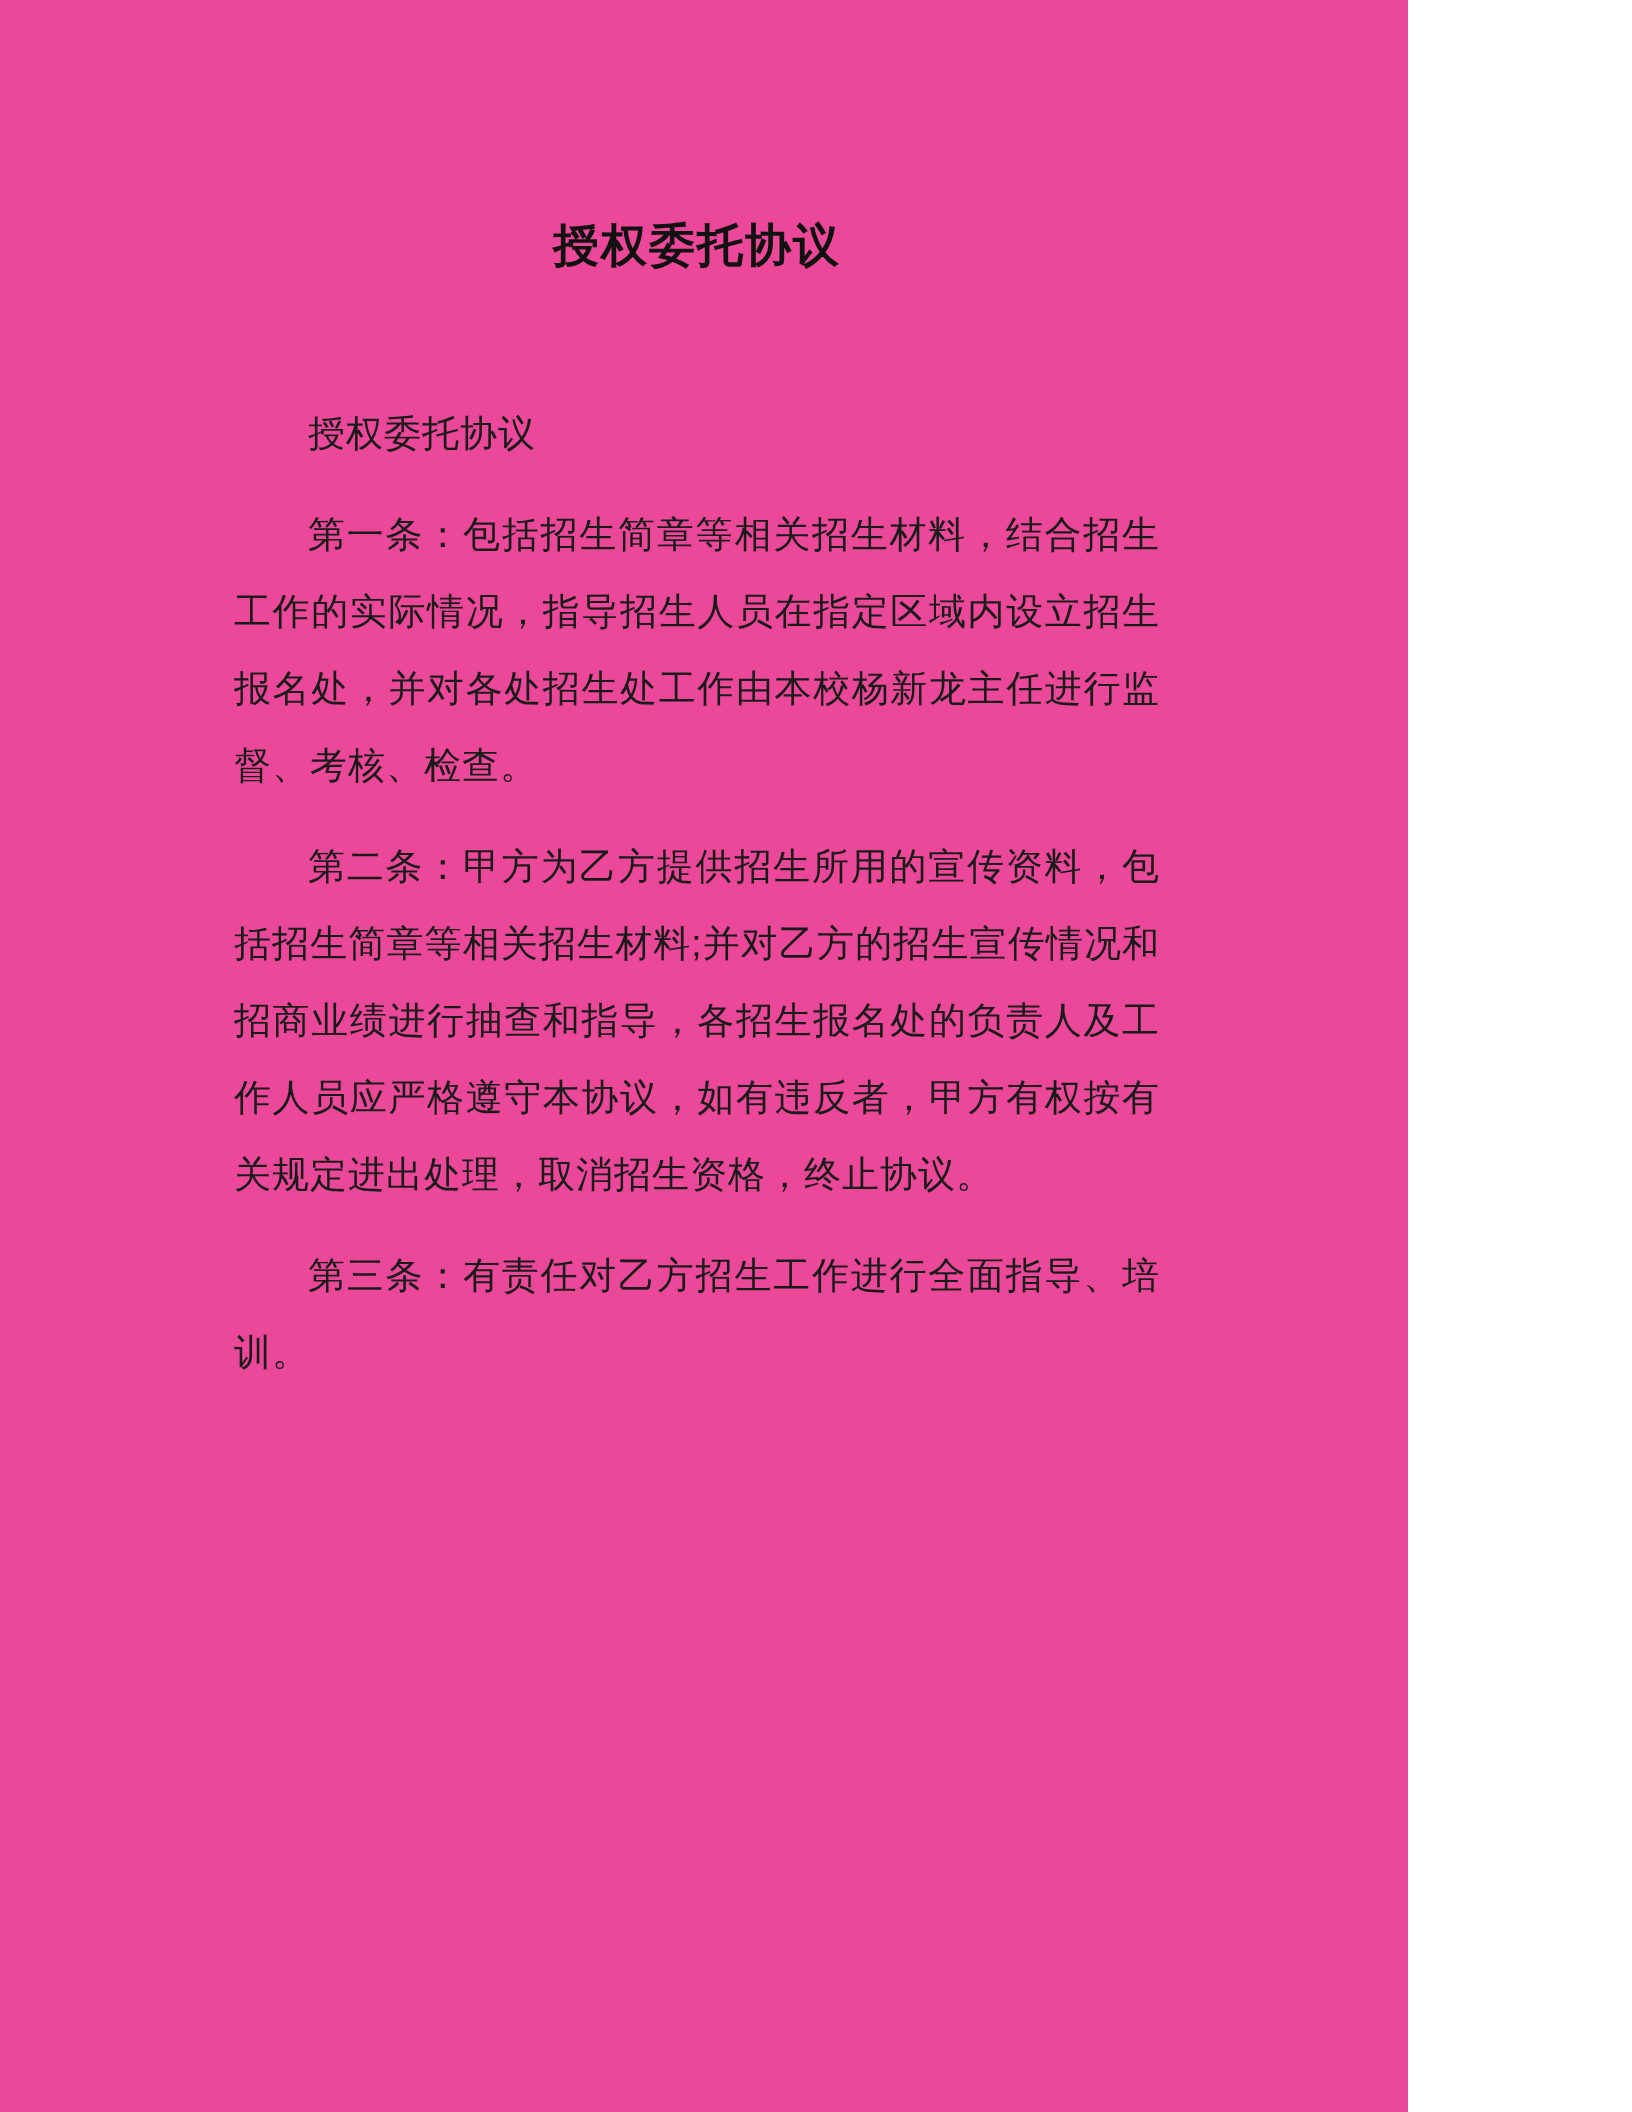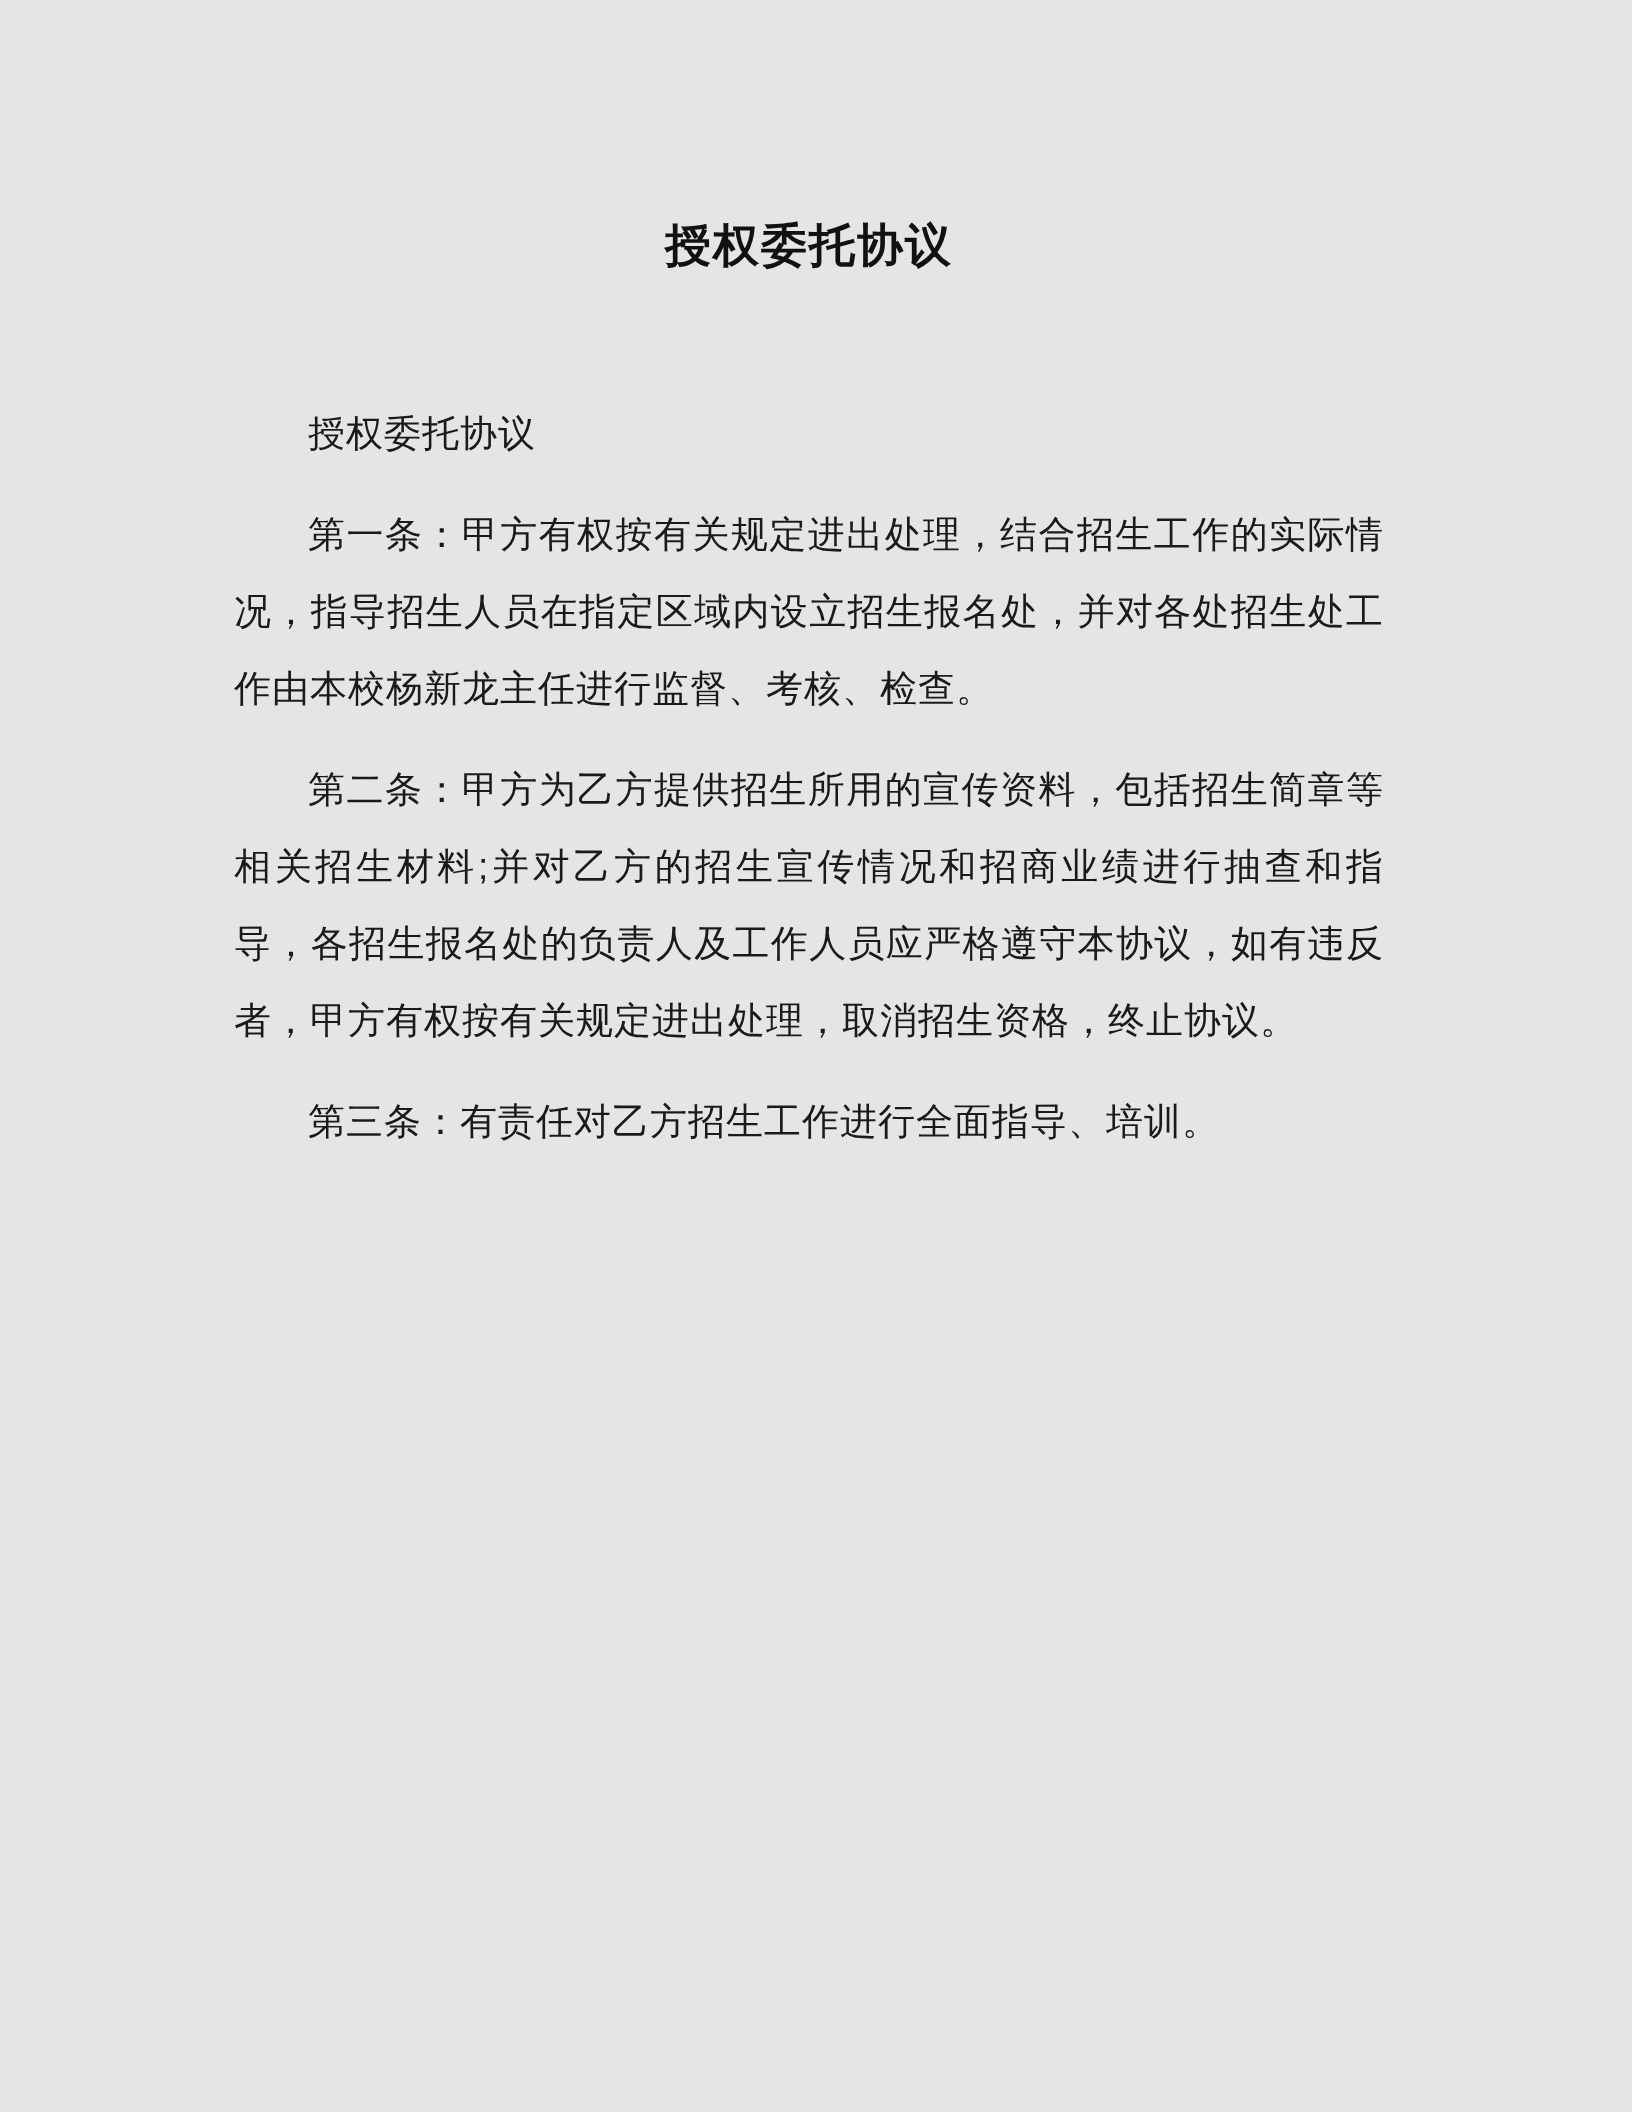--- a/index.html
+++ b/index.html
@@ -2,23 +2,23 @@
 <html><head>
 <meta charset="utf-8">
 <style>
   html, body {
     margin: 0;
     padding: 0;
     background: #ffffff;
   }
   .page {
     position: relative;
-    width: 1632px;
+    width: 1408px;
     height: 2112px;
-    background: #e5e5e5;
+    background: #ec4899;
     box-sizing: border-box;
     padding: 215px 248px 0 234px;
     font-family: "Liberation Sans", sans-serif;
     color: #1a1a1a;
   }
   .doc-title {
     font-size: 46px;
     font-weight: 700;
     text-align: center;
     letter-spacing: 2px;
@@ -38,17 +38,17 @@
   }
 </style>
 </head>
 <body>
 
 <div class="page">
   <h1 class="doc-title">授权委托协议</h1>
 
   <div class="doc-body">
     <p>授权委托协议</p>
-    <p>第一条：甲方有权按有关规定进出处理，结合招生工作的实际情况，指导招生人员在指定区域内设立招生报名处，并对各处招生处工作由本校杨新龙主任进行监督、考核、检查。</p>
+    <p>第一条：包括招生简章等相关招生材料，结合招生工作的实际情况，指导招生人员在指定区域内设立招生报名处，并对各处招生处工作由本校杨新龙主任进行监督、考核、检查。</p>
     <p>第二条：甲方为乙方提供招生所用的宣传资料，包括招生简章等相关招生材料;并对乙方的招生宣传情况和招商业绩进行抽查和指导，各招生报名处的负责人及工作人员应严格遵守本协议，如有违反者，甲方有权按有关规定进出处理，取消招生资格，终止协议。</p>
     <p>第三条：有责任对乙方招生工作进行全面指导、培训。</p>
   </div>
 </div>
 
 </body></html>

